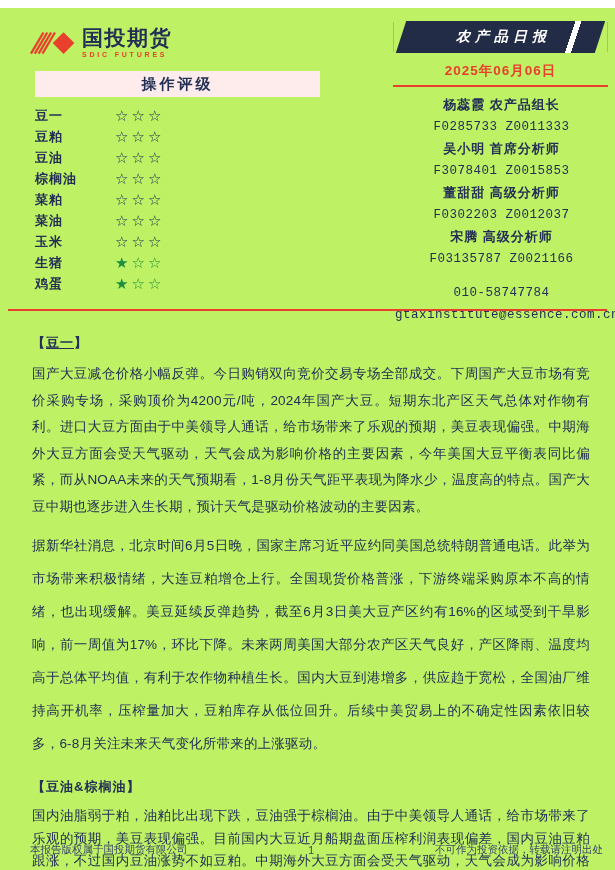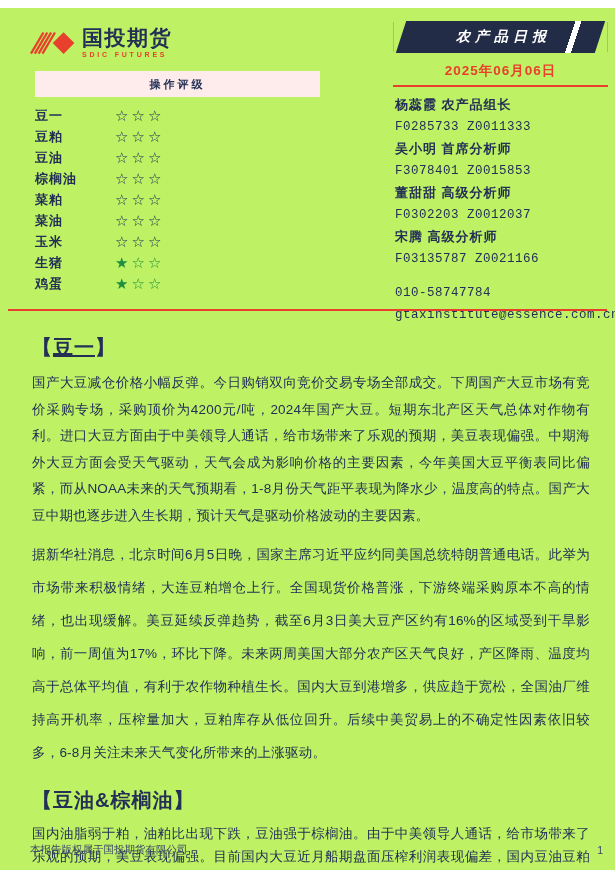--- a/index.html
+++ b/index.html
@@ -35,39 +35,39 @@
     margin-top:8px; text-align:center; color:#e8402c; font-weight:bold;
     font-size:13.5px; letter-spacing:1px;
   }
   .date-rule{ margin-top:5px; height:2px; background:#e8402c; }
 
   
   .ratings{ position:absolute; top:63px; left:35px; width:285px; }
   .ratings-titlebar{
     height:26px; background:#fdeceb; display:flex; align-items:center; justify-content:center;
   }
-  .ratings-title{ font-size:11px; font-weight:bold; color:#232f55; letter-spacing:3px; }
+  .ratings-title{ font-size:15px; font-weight:bold; color:#232f55; letter-spacing:3px; }
   .rating-rows{ margin-top:8px; }
   .rating-row{ display:flex; align-items:center; height:21px; }
   .rname{ width:80px; font-size:13px; font-weight:bold; color:#232f55; letter-spacing:1px; }
   .rstars{ font-size:15px; letter-spacing:3px; line-height:1; }
 
   
-  .analysts{ position:absolute; top:86px; left:395px; width:213px; }
+  .analysts{ position:absolute; top:86px; left:395px; width:213px;text-align:center; }
   .a-line{ height:22px; line-height:22px; font-size:13px; color:#232f55; }
   .a-line.cn{ font-weight:bold; letter-spacing:1px; }
   .a-line.code{ font-family:"Liberation Mono","DejaVu Sans Mono",monospace; font-size:12.5px; letter-spacing:0.5px; }
   .a-gap{ height:12px; }
 
   
   .main-rule{ position:absolute; top:301px; left:8px; right:8px; height:2px; background:#e8402c; }
 
   
   .content{ position:absolute; top:304px; left:32px; width:558px; }
-  .section-title{ font-size:20px; font-weight:bold; color:#232f55; letter-spacing:1px; }
+  .section-title{ font-size:13px; font-weight:bold; color:#232f55; letter-spacing:1px; }
   .section-title .u{ text-decoration:underline; }
   .sec-1 .section-title{ margin-top:22px; }
   .sec-2 .section-title{ margin-top:14px; }
   .sec-3 .section-title{ margin-top:18px; }
   .body-p{
     margin-top:9px; font-size:13.5px; color:#232f55; text-align:justify;
     letter-spacing:0.2px;
   }
   .sec-1 .body-p{ line-height:26.5px; }
   .sec-2 .body-p{ line-height:33px; }
@@ -194,16 +194,17 @@
         <span>【</span><span>豆油&amp;棕榈油</span><span>】</span>
       </div>
       <p class="body-p">国内油脂弱于粕，油粕比出现下跌，豆油强于棕榈油。由于中美领导人通话，给市场带来了乐观的预期，美豆表现偏强。目前国内大豆近月船期盘面压榨利润表现偏差，国内豆油豆粕跟涨，不过国内豆油涨势不如豆粕。中期海外大豆方面会受天气驱动，天气会成为影响价格的主要因素，今年美国大豆平衡表同比偏紧，而从NOAA未来的天气预期看，7-8月份天气距平表现为降水少，温度高的特点，所以今年要密切关注天气，谨防天气炒作带来盘面的偏强的反弹。由于棕榈油中期处于增产周期，因此还需要关注供应端的增产情况。不过美豆中期处于天气驱动下，对豆棕油也是拉动。因此总体预计豆棕油维持区间震荡走势。</p>
     </div>
 
   </div>
 
   <div class="footer">
     <span>本报告版权属于国投期货有限公司</span>
     <span>1</span>
+    <span>不可作为投资依据，转载请注明出处</span>
   </div>
   <div class="page-bottom-rule"></div>
 
 </div>
 
 </body></html>

